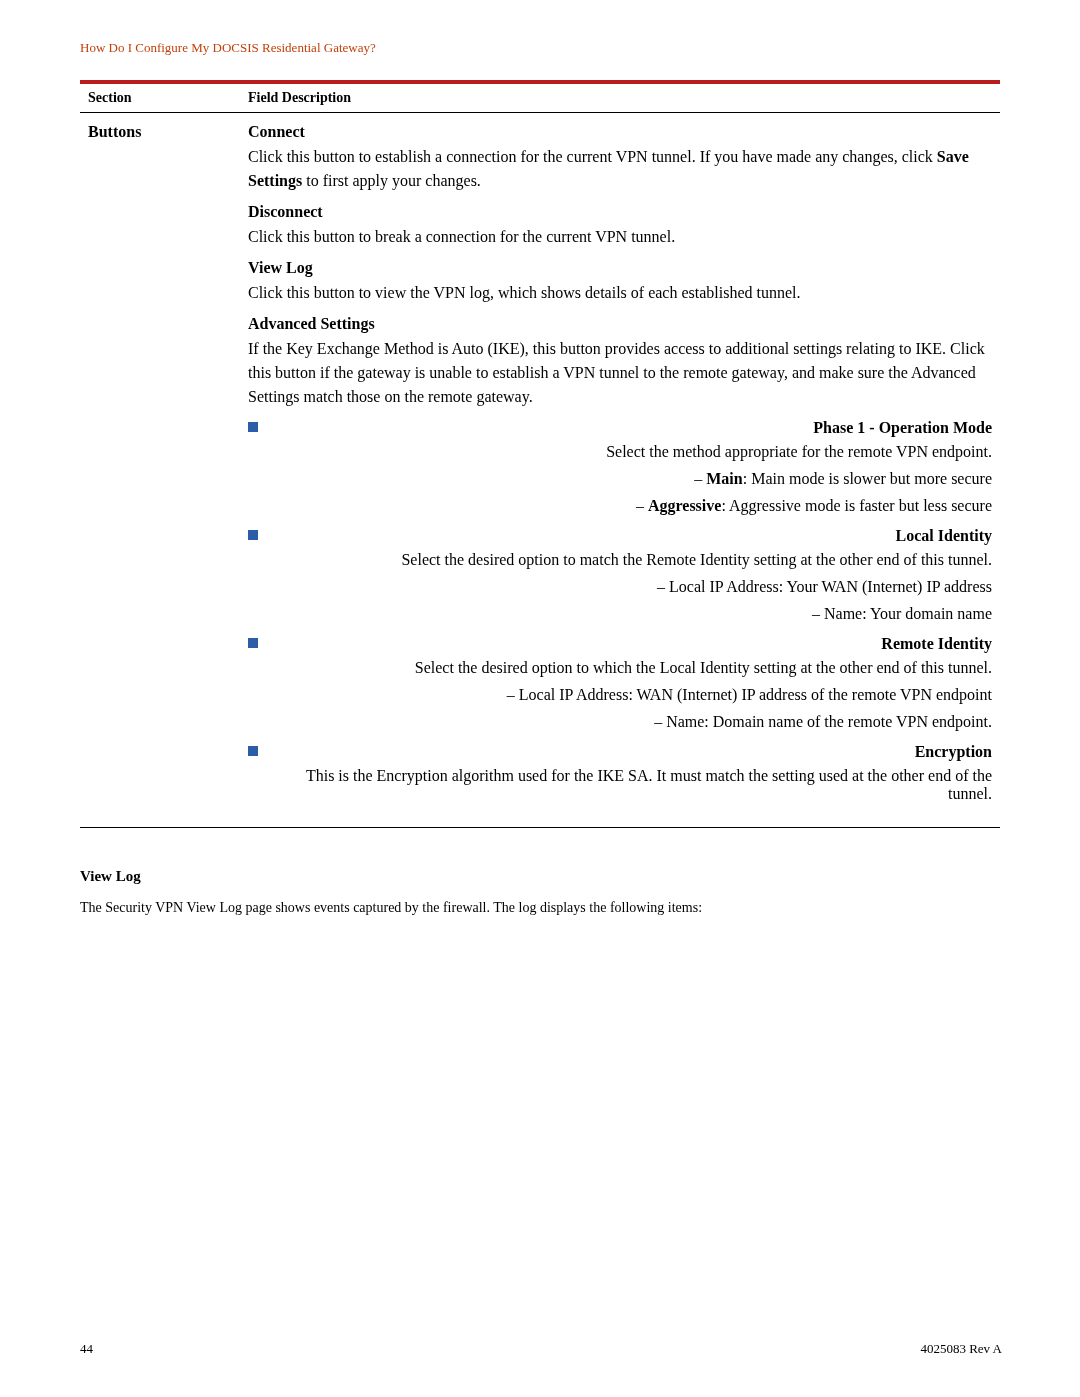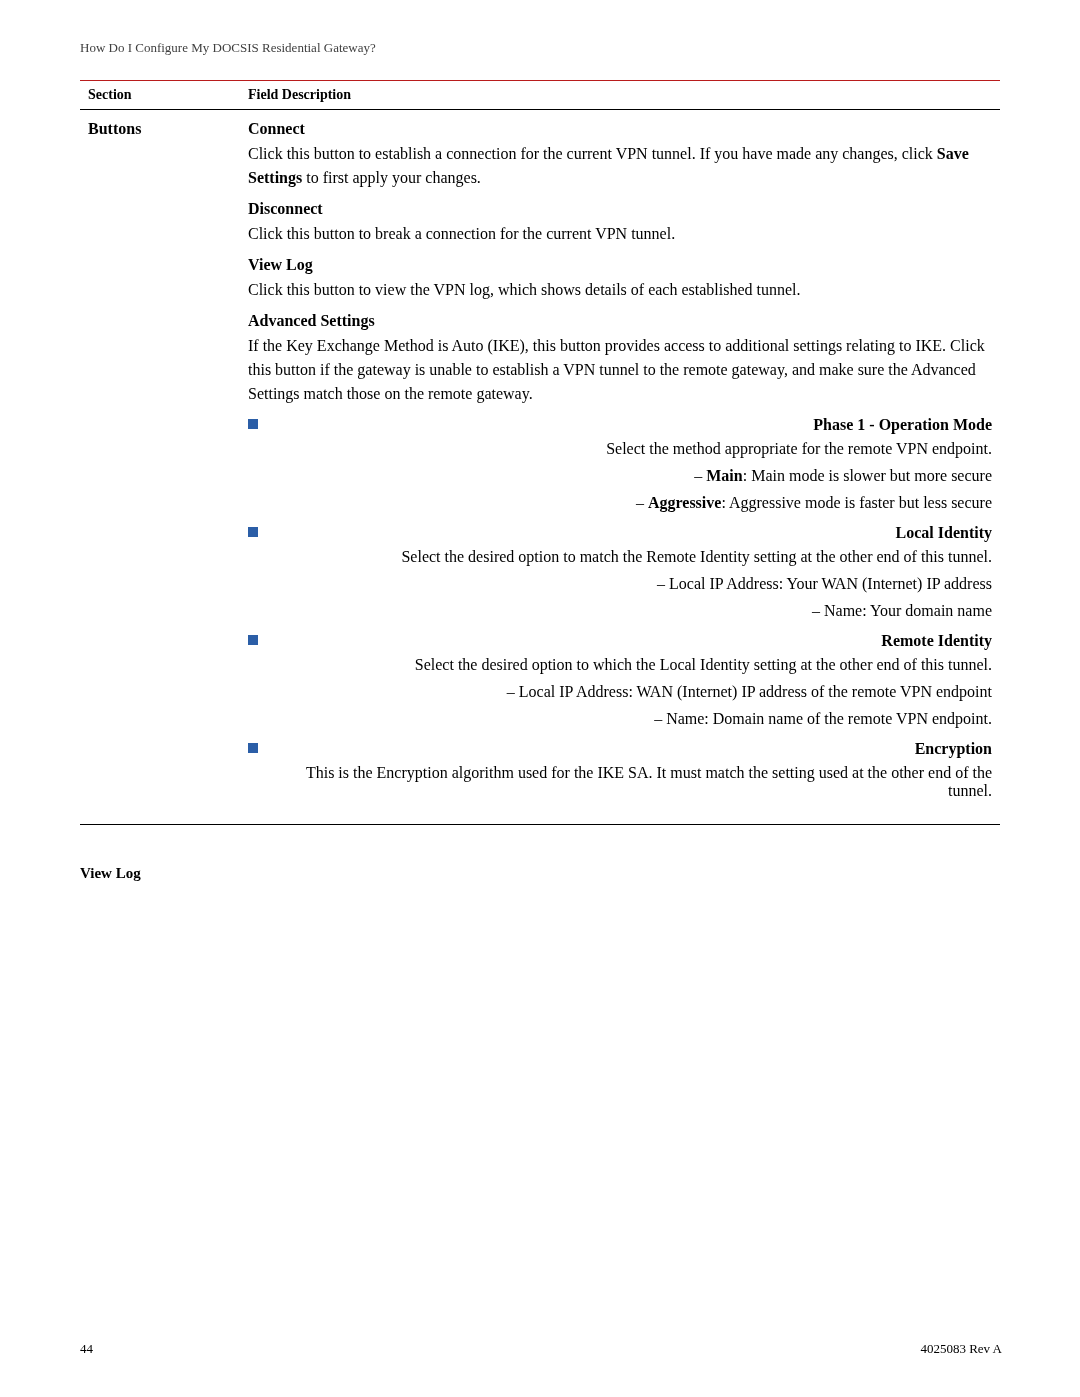--- a/index.html
+++ b/index.html
@@ -17,32 +17,32 @@
       min-height: 1397px;
       position: relative;
     }
 
     .page-container {
       padding: 40px 80px 60px 80px;
     }
 
     .breadcrumb {
       font-size: 13px;
-      color: #404040;
+      color: #c2410c;
       margin-bottom: 24px;
     }
 
     .main-table {
       width: 100%;
       border-collapse: collapse;
       margin-bottom: 40px;
     }
 
     .main-table thead tr th {
-      border-top: 1px solid #b91c1c;
+      border-top: 4px solid #b91c1c;
       border-bottom: 1px solid #000;
       padding: 6px 8px;
       text-align: left;
       font-size: 14px;
       font-family: Liberation Serif, serif;
     }
 
     .main-table thead tr th:first-child {
       width: 160px;
     }
@@ -250,20 +250,21 @@
       </tr>
       <tr class="last-row-border">
         <td style="border-bottom:1px solid #000; padding-bottom:4px;"></td>
         <td style="border-bottom:1px solid #000; padding-bottom:4px;"></td>
       </tr>
     </tbody>
   </table>
 
   <div class="view-log-section">
     <div class="view-log-title">View Log</div>
+    <div class="view-log-description">The Security VPN View Log page shows events captured by the firewall. The log displays the following items:</div>
 
   </div>
 
 </div>
 
 <div class="page-footer">
   <span>44</span>
   <span>4025083 Rev A</span>
 </div>
 

